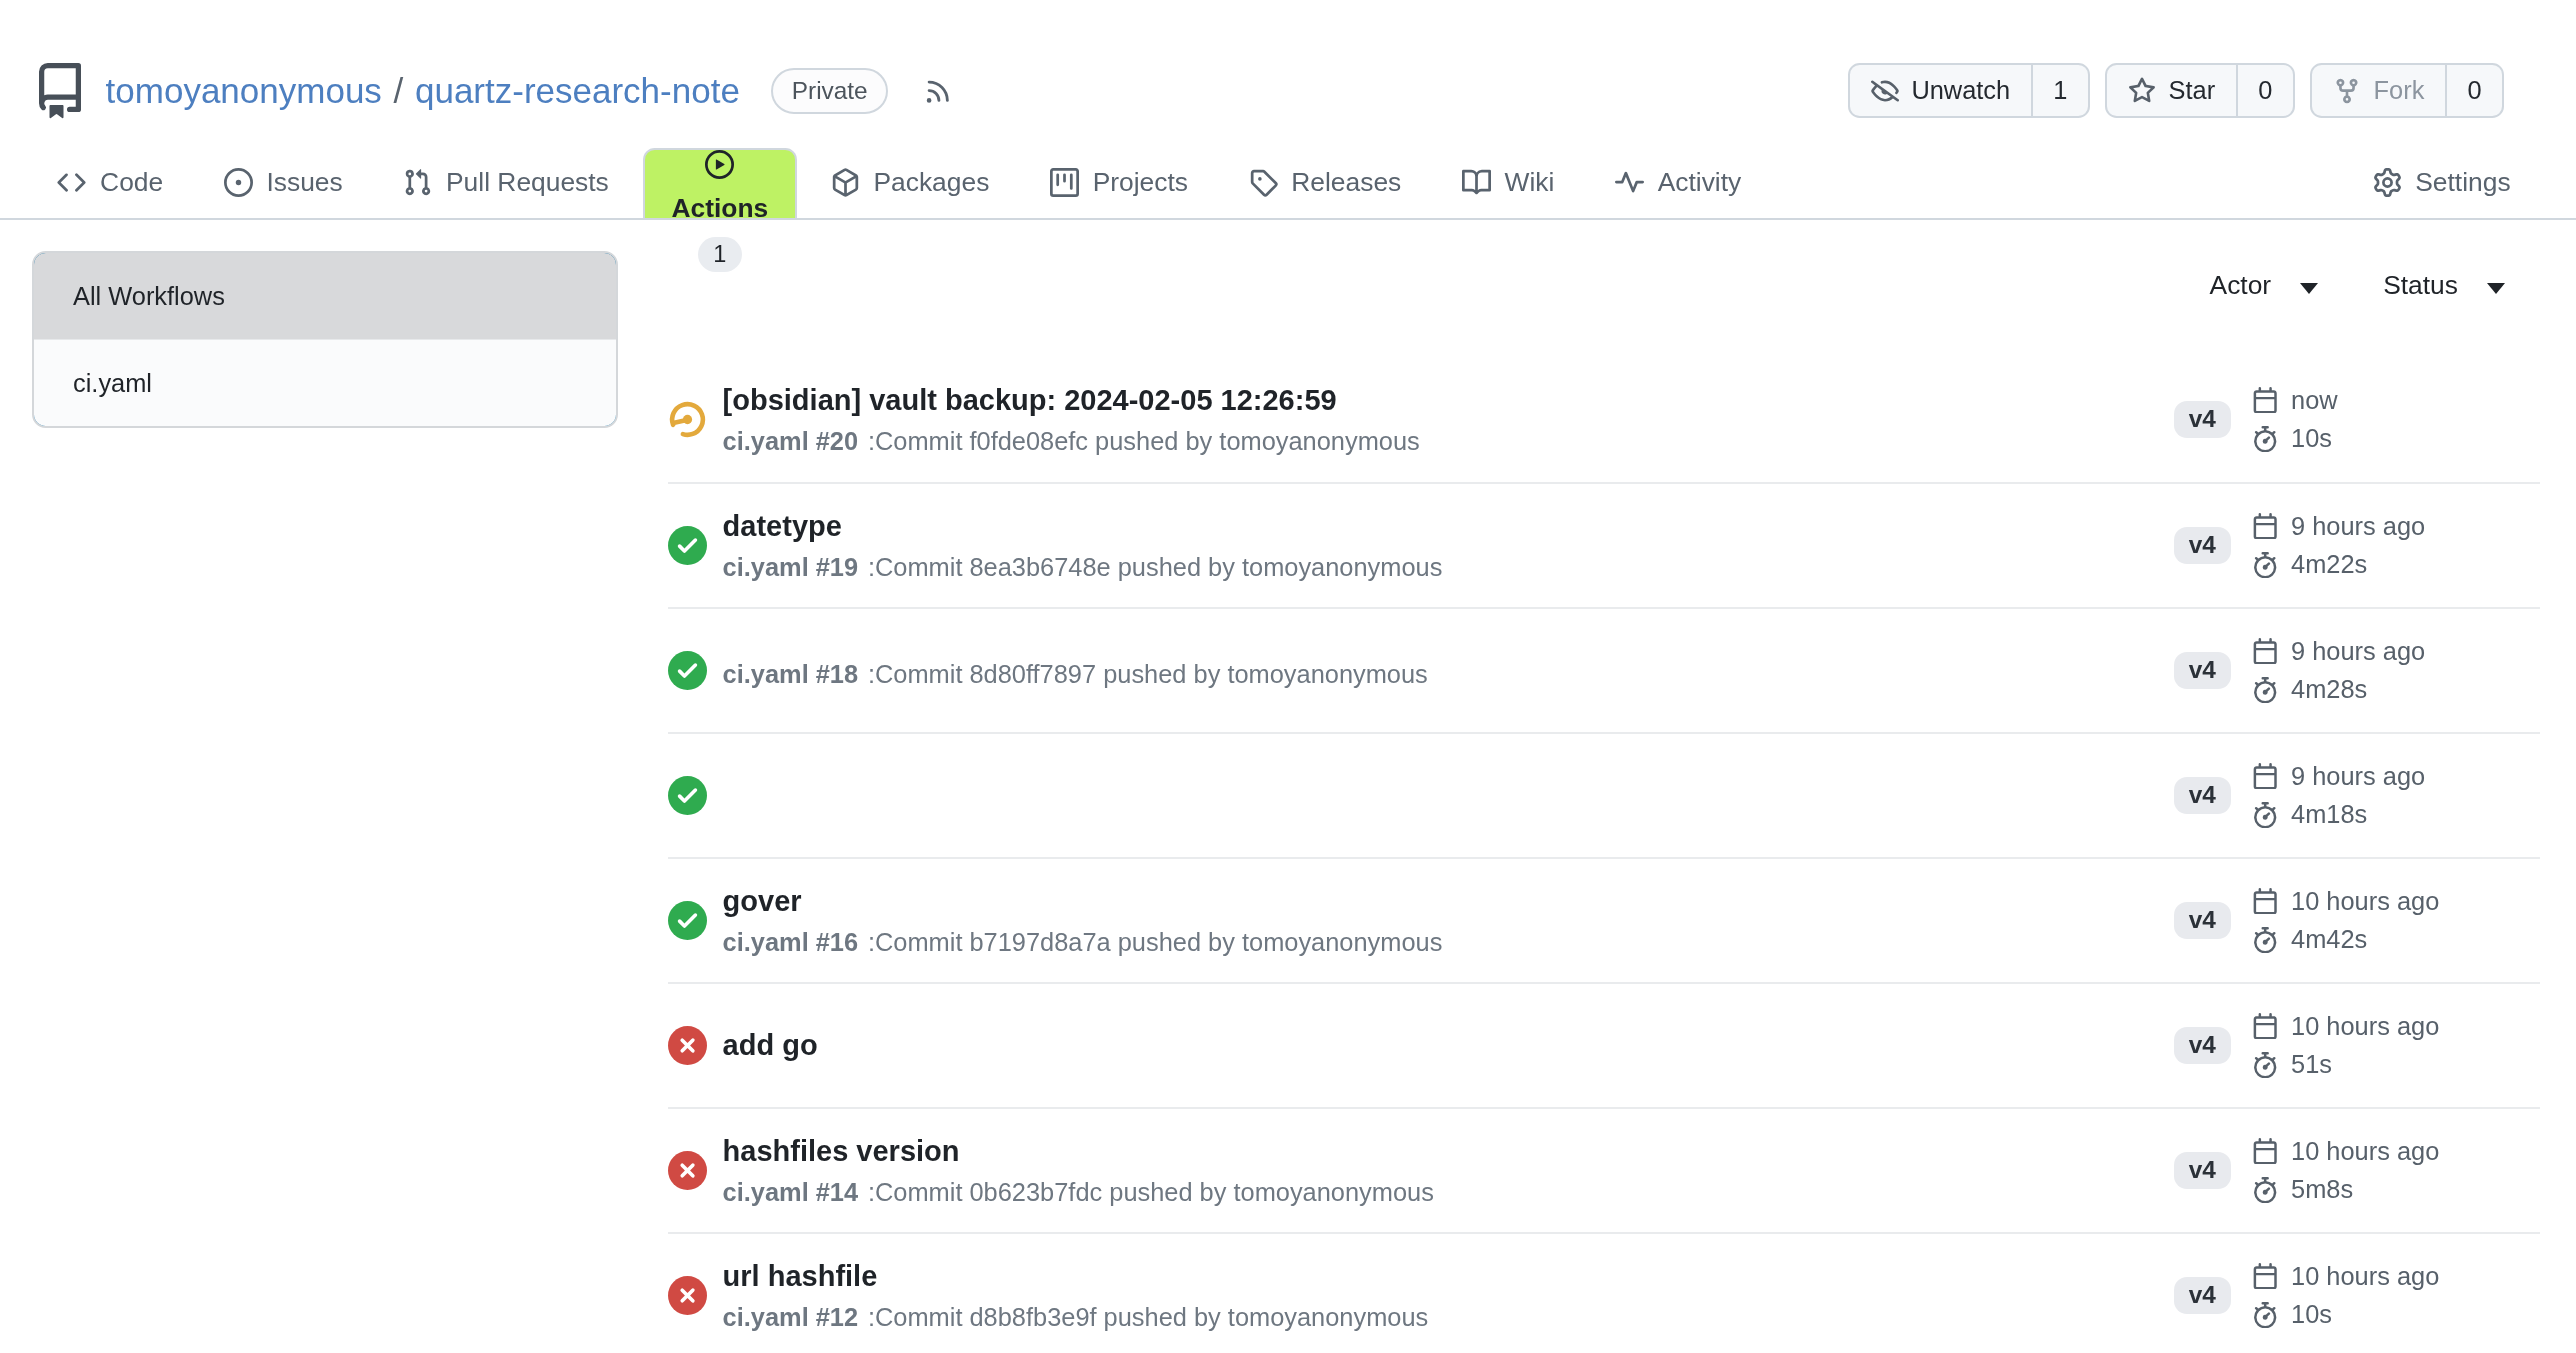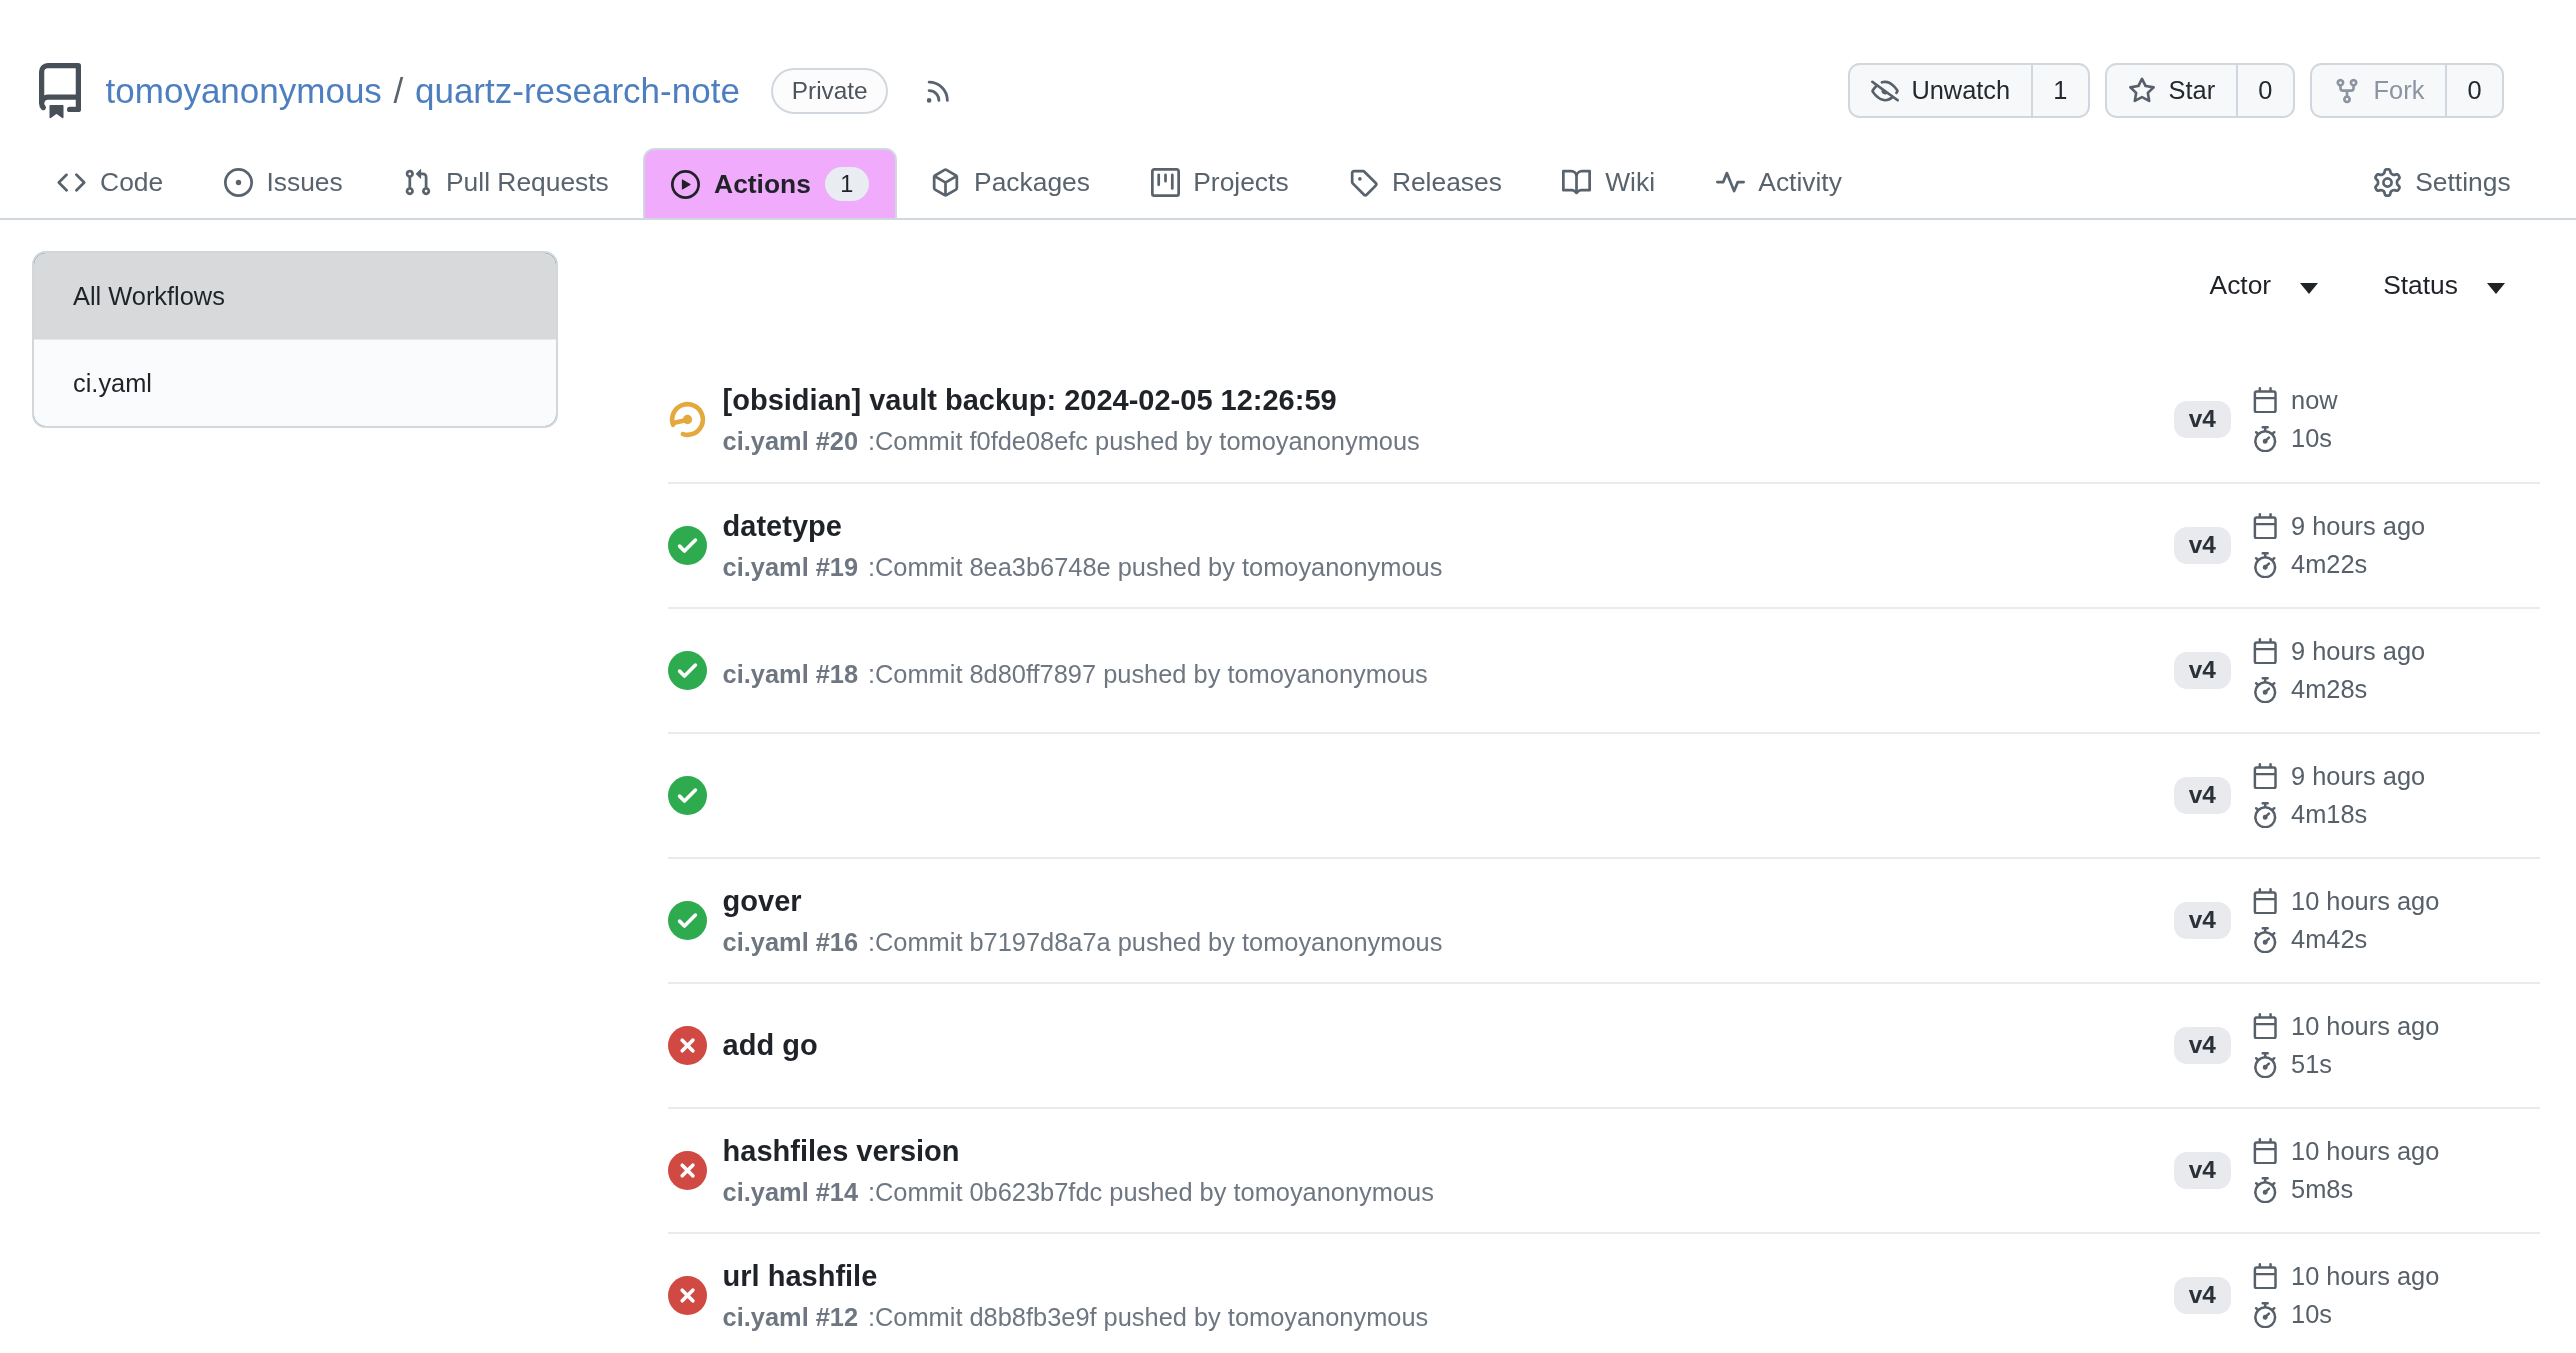--- a/index.html
+++ b/index.html
@@ -26,28 +26,28 @@
   .btn-count{display:flex;align-items:center;padding:0 20.5px;border-left:2px solid #d0d7de;}
   .social-btn.muted .btn-main{color:#8c959f;}
   .social-btn.muted .btn-main svg{color:#8c959f;}
 
   
   .tabbar{position:absolute;top:102px;left:0;right:0;height:74px;border-bottom:2px solid #d0d7de;
           display:flex;align-items:center;padding-left:31px;box-sizing:border-box;}
   .tab{display:flex;align-items:center;gap:13.7px;height:70px;padding:0 26.4px;margin-right:7.8px;
        font-size:26.4px;color:#59636e;cursor:pointer;white-space:nowrap;box-sizing:border-box;}
   .tab svg{width:29px;height:29px;color:#59636e;display:block;}
-  .tab.active{background:#f0abfc;border:2px solid #d0d7de;border-bottom:none;border-radius:11.7px 11.7px 0 0;
-              color:#1f2328;font-weight:700;margin-bottom:-2px;}
+  .tab.active{background:#bef264;border:2px solid #d0d7de;border-bottom:none;border-radius:11.7px 11.7px 0 0;
+              color:#1f2328;font-weight:700;margin-bottom:-2px;flex-direction:column;}
   .tab.active svg{color:#1f2328;}
   .tab-badge{background:#e9ecf0;border-radius:977px;padding:3.9px 15.6px;font-size:23.5px;font-weight:400;color:#1f2328;}
   .tab.align-right{margin-left:auto;margin-right:39px;}
 
   
-  .sidebar{position:absolute;left:32px;top:207px;width:526px;border:2px solid #d4d7da;border-radius:13.7px;
+  .sidebar{position:absolute;left:32px;top:207px;width:586px;border:2px solid #d4d7da;border-radius:13.7px;
            overflow:hidden;background:#0369a1;box-sizing:border-box;}
   .sidebar-item{height:86px;display:flex;align-items:center;padding-left:39px;font-size:25.4px;
                 color:#1f2328;background:#fafbfc;cursor:pointer;}
   .sidebar-item + .sidebar-item{border-top:1px solid #e7e9eb;}
   .sidebar-item.selected{background:#d8d9db;}
 
   
   .main{position:absolute;left:668px;right:36px;top:196px;bottom:0;}
   .filters{height:117px;display:flex;justify-content:flex-end;align-items:center;gap:65px;
            padding:0 35px 25.4px 0;box-sizing:border-box;font-size:26.4px;color:#1f2328;}

